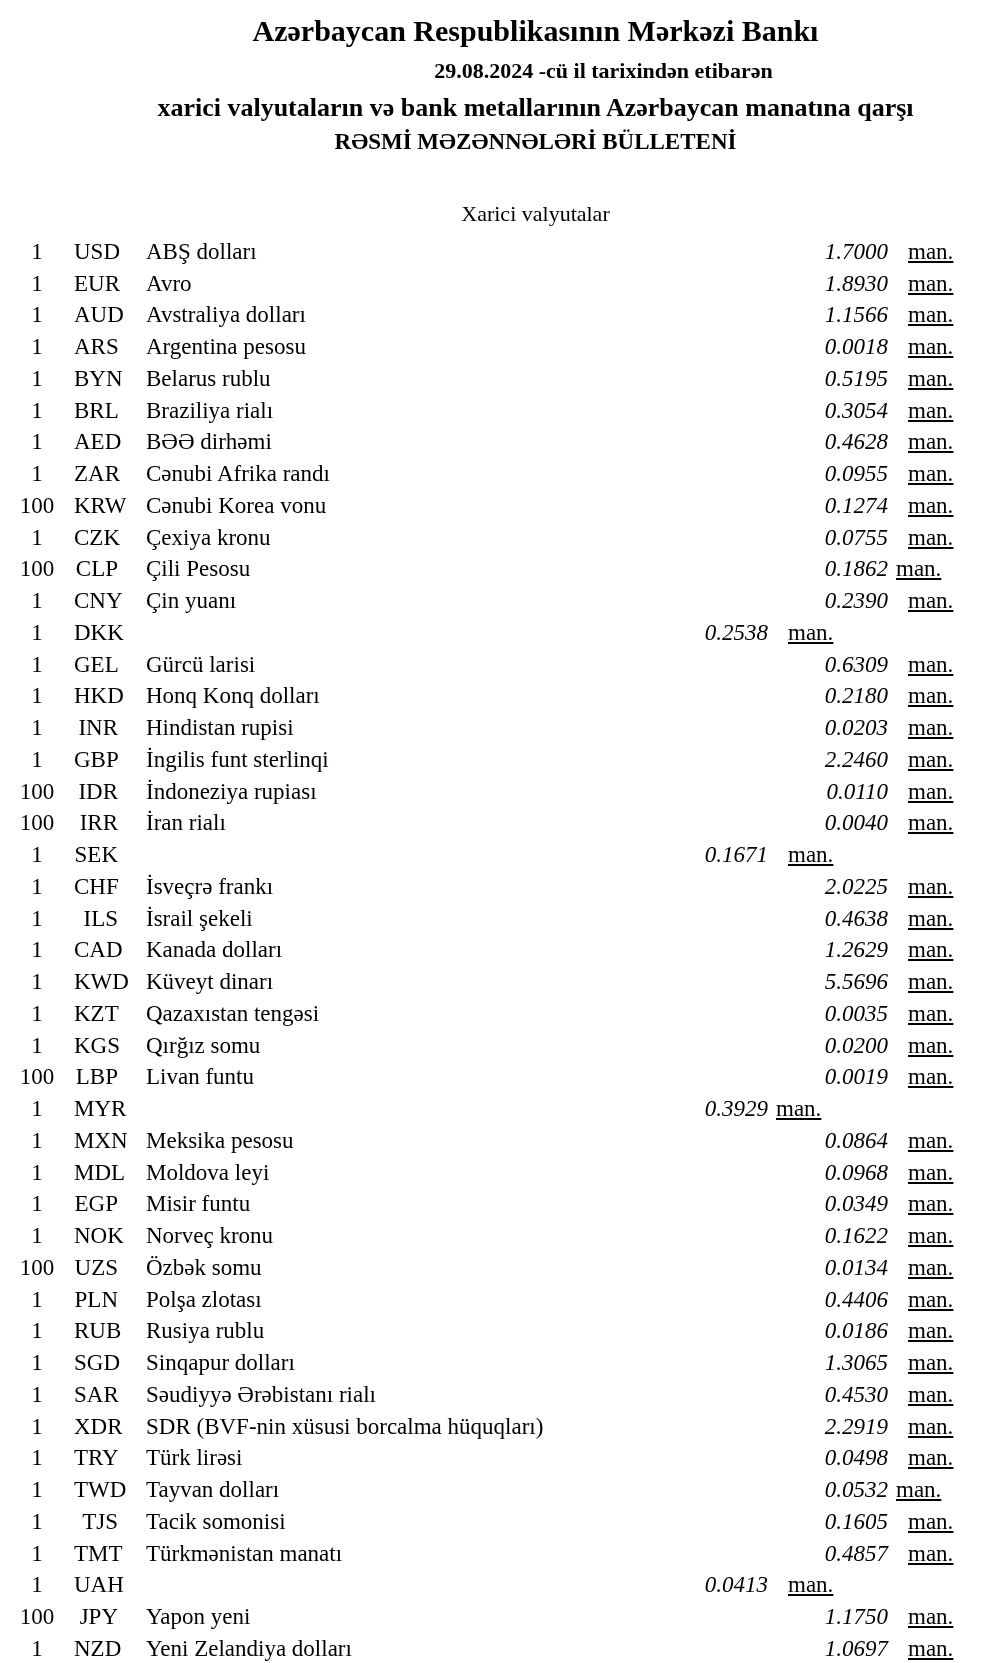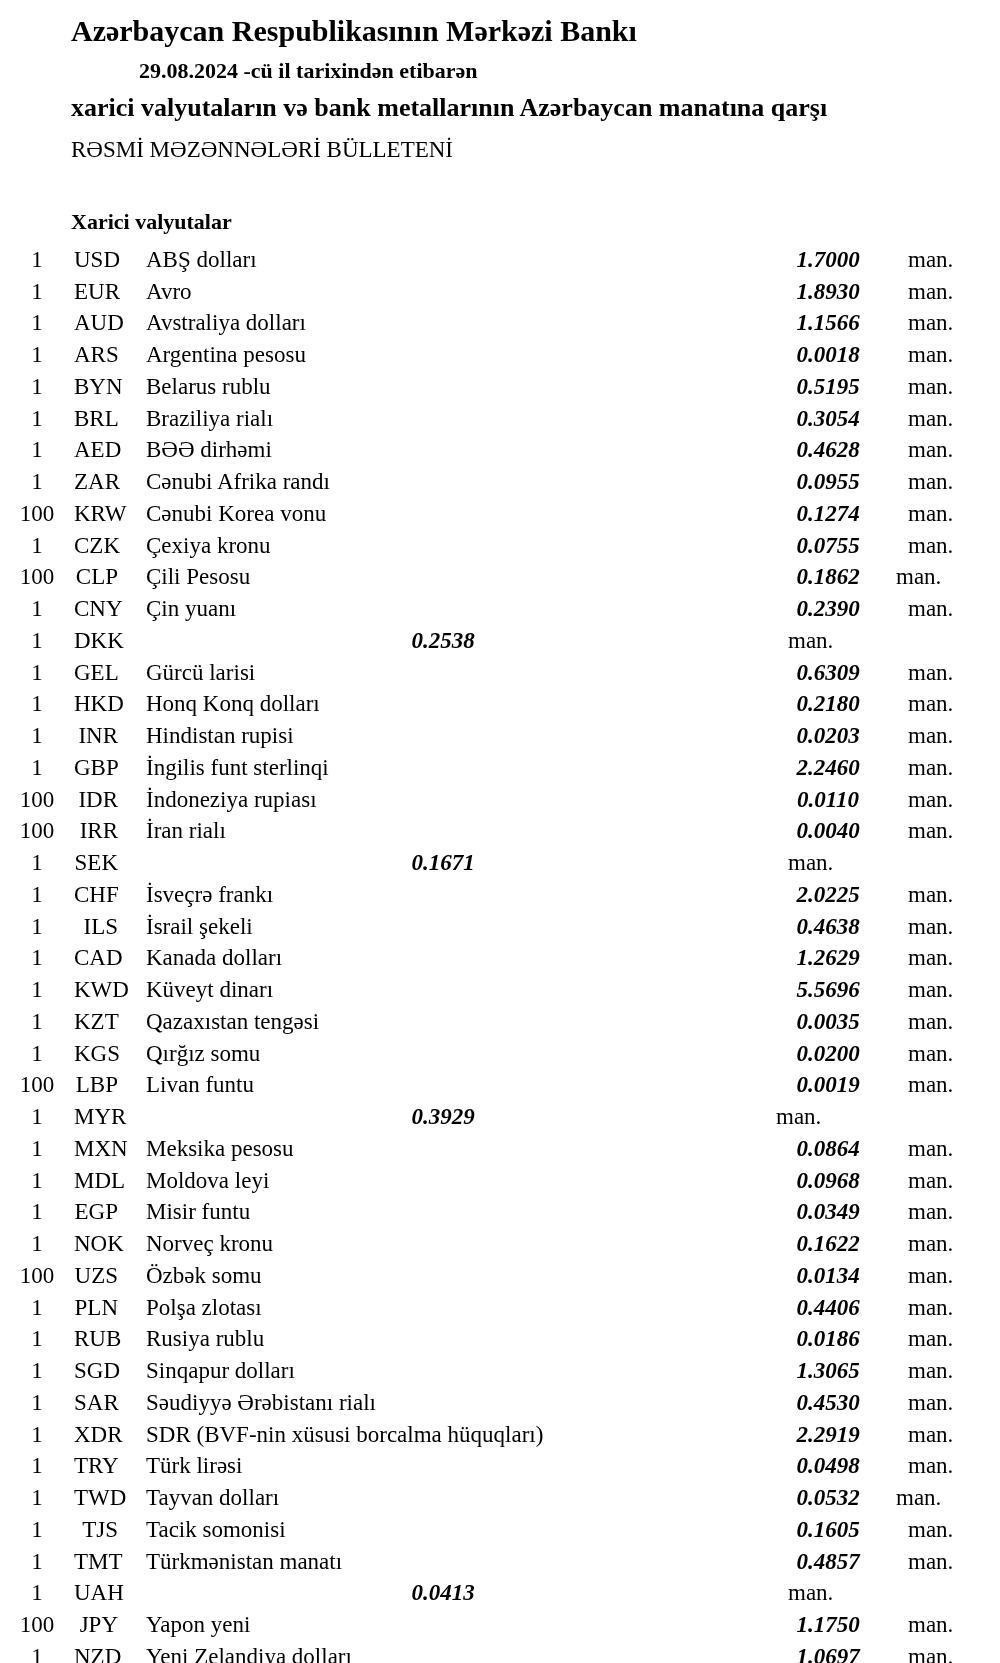--- a/index.html
+++ b/index.html
@@ -9,21 +9,21 @@
   body {
     width: 1000px;
     height: 1663px;
     background: #ffffff;
     color: #000000;
     font-family: "Liberation Serif", "DejaVu Serif", serif;
     overflow: hidden;
   }
   .header {
     padding-left: 71px;
-    text-align: left;
+    text-align: center;
   }
   .doc-title {
     margin-top: 12px;
     font-size: 30px;
     line-height: 38px;
     font-weight: bold;
   }
   .date-line {
     margin-top: 6px;
     font-size: 22px;
@@ -32,30 +32,30 @@
     position: relative;
     left: 68px;
   }
   .scope-line {
     margin-top: 7px;
     font-size: 26px;
     line-height: 30px;
     font-weight: bold;
   }
   .bulletin-line {
-    margin-top: 12px;
+    margin-top: 4px;
     font-size: 23px;
     line-height: 30px;
-    font-weight: normal;
+    font-weight: bold;
   }
   .section-title {
     margin-top: 42px;
     font-size: 22px;
     line-height: 30px;
-    font-weight: bold;
+    font-weight: normal;
   }
   .rates-table {
     margin-top: 7px;
   }
   .rate-row {
     display: grid;
     grid-template-columns: 74px 44px 650px 120px 112px;
     height: 31.75px;
     align-items: center;
     font-size: 23px;
@@ -67,28 +67,29 @@
   }
   .code {
     text-align: right;
     white-space: nowrap;
   }
   .name {
     padding-left: 28px;
     white-space: nowrap;
   }
   .rate {
-    text-align: center;
-    font-weight: bold;
+    text-align: right;
+    font-weight: normal;
     font-style: italic;
     white-space: nowrap;
   }
   .unit {
     padding-left: 20px;
     white-space: nowrap;
+    text-decoration: underline;
   }
   .rate-row.tight .unit {
     padding-left: 8px;
   }
 </style>
 </head>
 <body>
 
 <div class="header">
   <div class="doc-title">Azərbaycan Respublikasının Mərkəzi Bankı</div>

